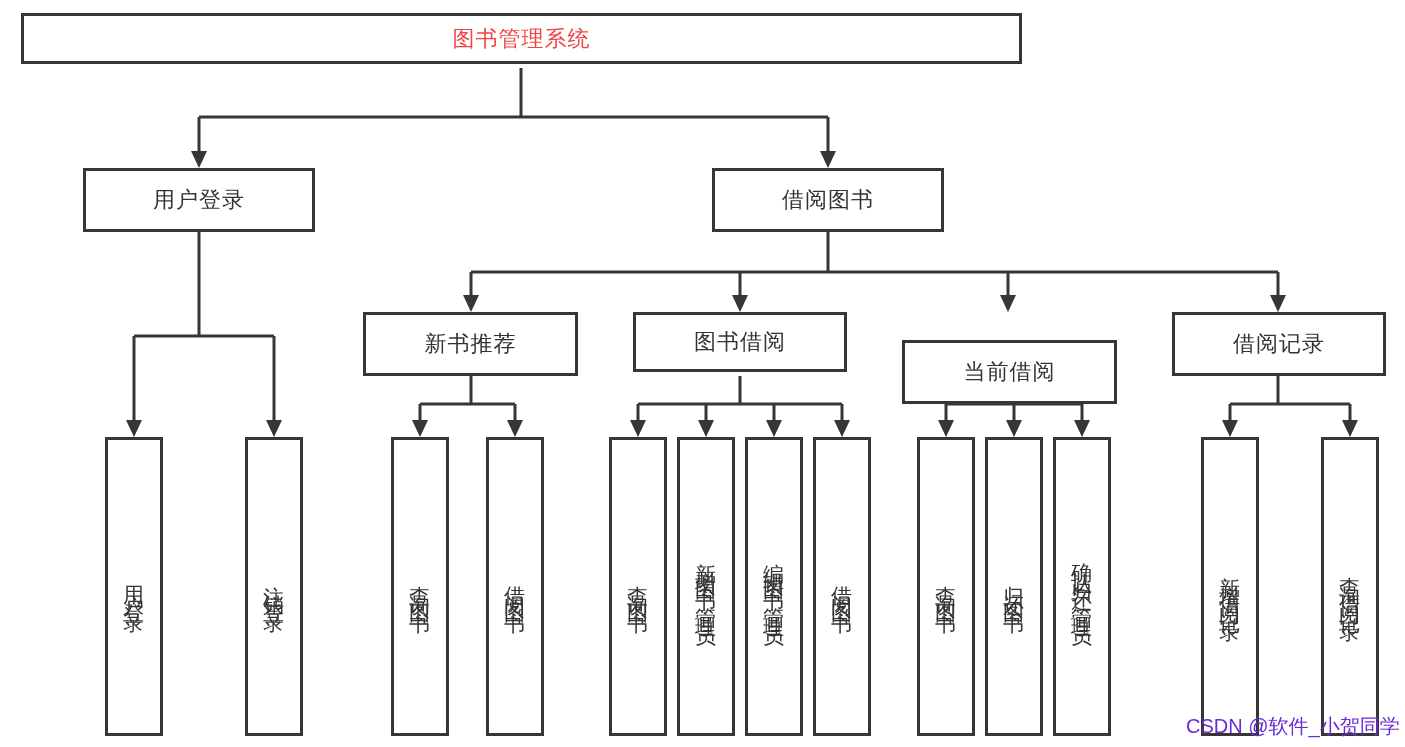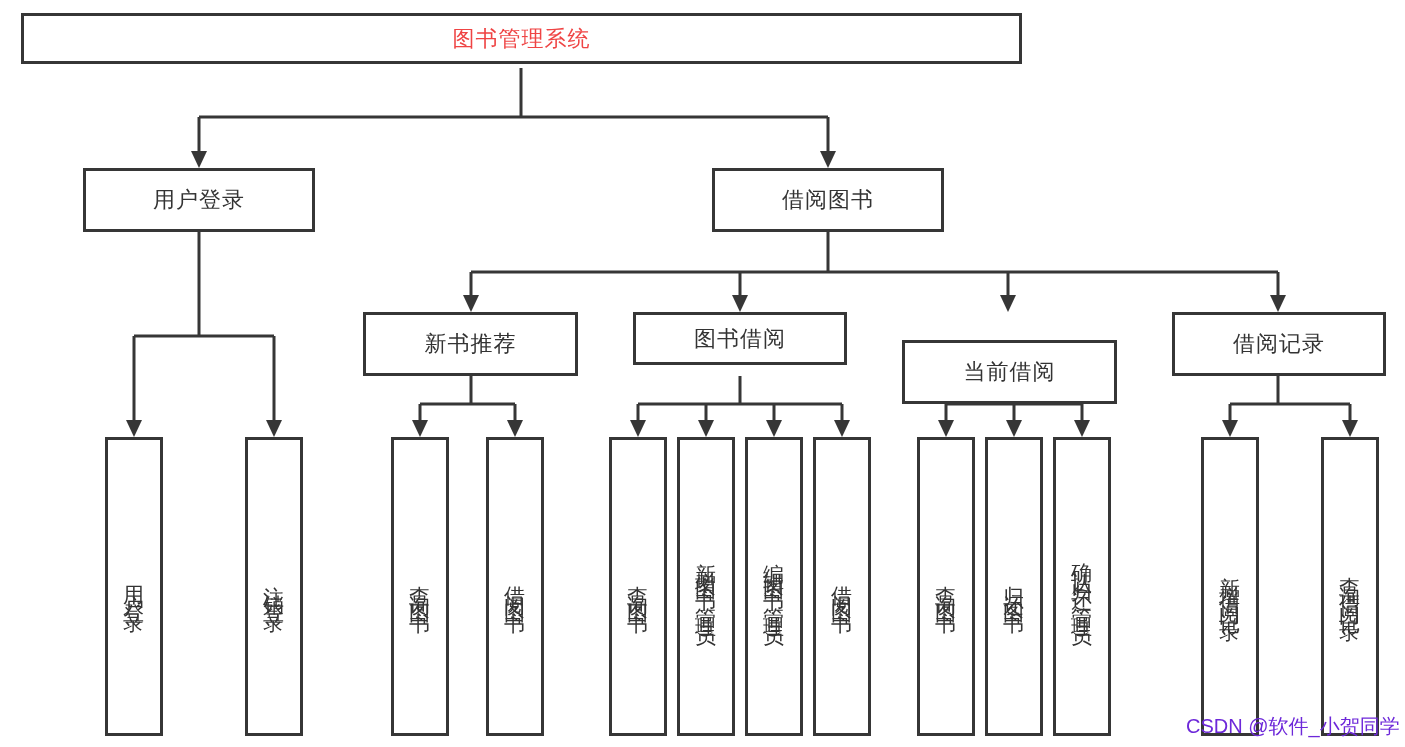--- a/index.html
+++ b/index.html
@@ -94,21 +94,21 @@
   <div class="node h" style="left: 83px; top: 168px; width: 232px; height: 64px; border-color: rgb(54, 54, 54); color: rgb(51, 51, 51);">
     <span>用户登录</span>
   </div>
   <div class="node h" style="left: 712px; top: 168px; width: 232px; height: 64px; border-color: rgb(54, 54, 54); color: rgb(51, 51, 51);">
     <span>借阅图书</span>
   </div>
 
   <div class="node h" style="left: 363px; top: 312px; width: 215px; height: 64px; border-color: rgb(54, 54, 54); color: rgb(51, 51, 51); align-items: center;">
     <span>新书推荐</span>
   </div>
-  <div class="node h" style="left: 633px; top: 312px; width: 214px; height: 53px; border-color: rgb(54, 54, 54); color: rgb(51, 51, 51);">
+  <div class="node h" style="left: 633px; top: 312px; width: 214px; height: 60px; border-color: rgb(54, 54, 54); color: rgb(51, 51, 51);">
     <span>图书借阅</span>
   </div>
   <div class="node h" style="left: 902px; top: 312px; width: 215px; height: 64px; border-color: rgb(54, 54, 54); color: rgb(51, 51, 51); margin-top: 28px;">
     <span>当前借阅</span>
   </div>
   <div class="node h" style="left: 1172px; top: 312px; width: 214px; height: 64px; border-color: rgb(54, 54, 54); color: rgb(51, 51, 51);">
     <span>借阅记录</span>
   </div>
 
   <div class="node v" style="left: 105px; top: 437px; width: 58px; height: 299px; border-color: rgb(54, 54, 54); color: rgb(51, 51, 51);">

